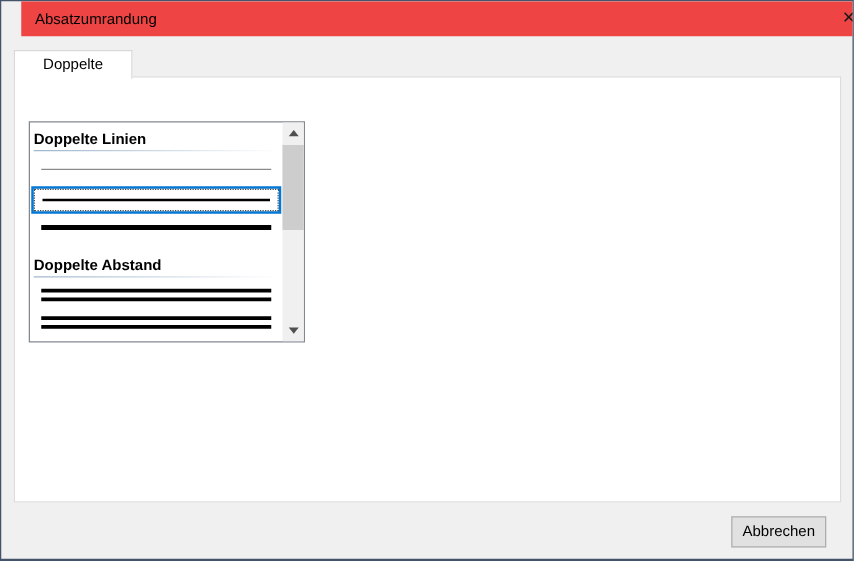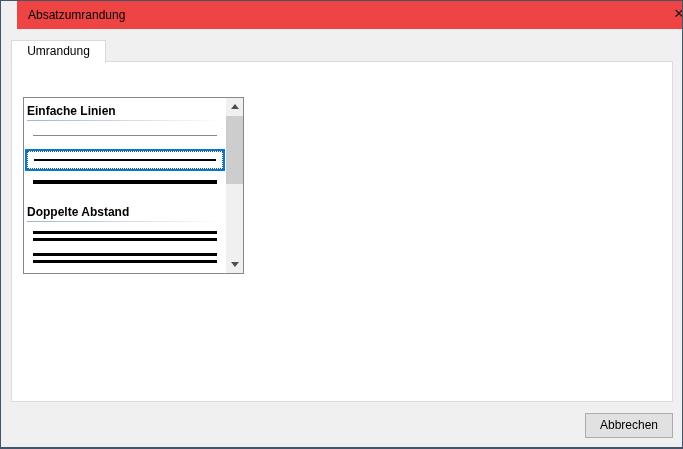--- a/index.html
+++ b/index.html
@@ -78,40 +78,40 @@
                 border:1px solid #828790; display:flex; align-items:center; padding-left:6px; }
   .spin-field .val { flex:1; }
   .spinner { width:17px; display:flex; flex-direction:column; justify-content:center; margin-right:1px; }
   .spin-b { height:8px; margin:0.5px 0; background:#fbfbfb; border:1px solid #b2b9bf;
             display:flex; align-items:center; justify-content:center; }
   .s-up   { width:0; height:0; border-left:3px solid transparent; border-right:3px solid transparent; border-bottom:4px solid #101010; }
   .s-down { width:0; height:0; border-left:3px solid transparent; border-right:3px solid transparent; border-top:4px solid #101010; }
   
   .btn { position:absolute; background:#e1e1e1; text-align:center; }
   .btn-ok { left:483px; top:411px; width:90px; height:27px; border:2px solid #0078d7; line-height:23px; }
-  .btn-cancel { left:584px; top:412px; width:88px; height:25px; border:1px solid #adadad; line-height:23px; }
+  .btn-cancel { left:584px; top:412px; width:76px; height:25px; border:1px solid #adadad; line-height:23px; }
 </style>
 </head>
 <body>
 
 <div class="dialog">
 
   <div class="titlebar">
     <span class="title">Absatzumrandung</span>
     <span class="close-btn"><span>✕</span></span>
   </div>
 
-  <div class="tab">Umrandung</div>
+  <div class="tab">Doppelte</div>
   <div class="page"></div>
 
   <div class="lbl" style="left:21px; top:77px;"><span>Linien</span><span class="key">s</span><span>til:</span></div>
 
   <div class="listbox" style="z-index:2;">
     <div class="lb-content">
-      <div class="lb-heading"><span>Einfache Linien</span><div class="lb-rule"></div></div>
+      <div class="lb-heading"><span>Doppelte Linien</span><div class="lb-rule"></div></div>
       <div class="lb-item">
           <div class="ls-thin"></div>
         </div>
       <div class="lb-sel">
           <div class="focus">
             <div></div>
           </div>
         </div>
       <div class="lb-item">
           <div class="ls-thick"></div>

